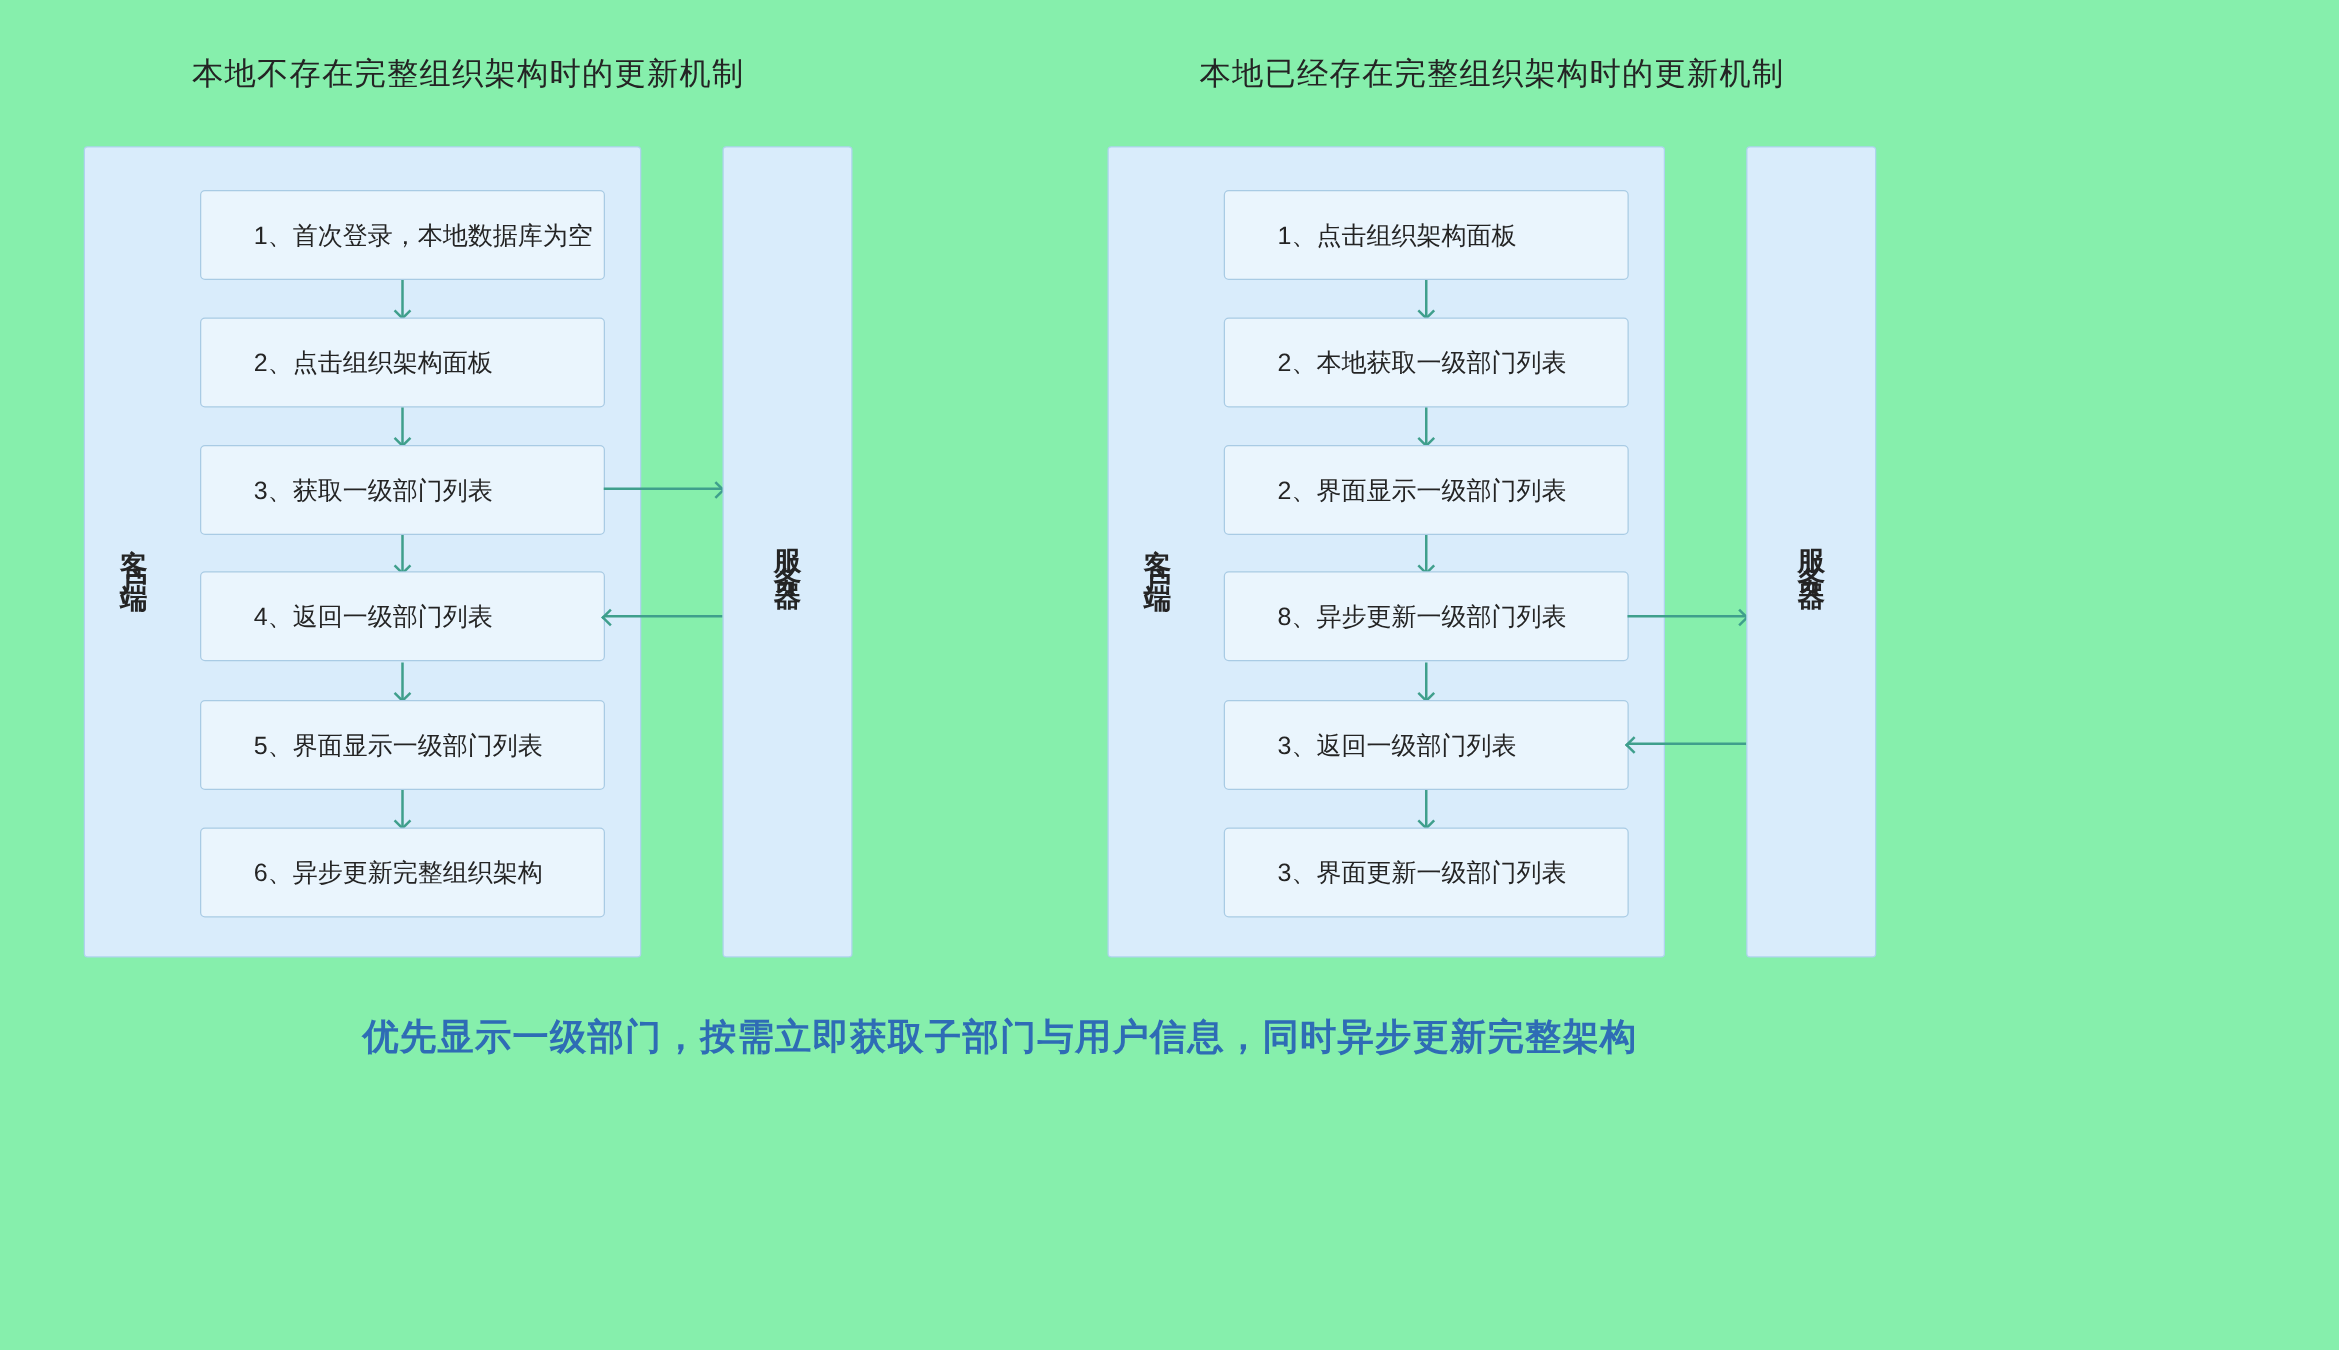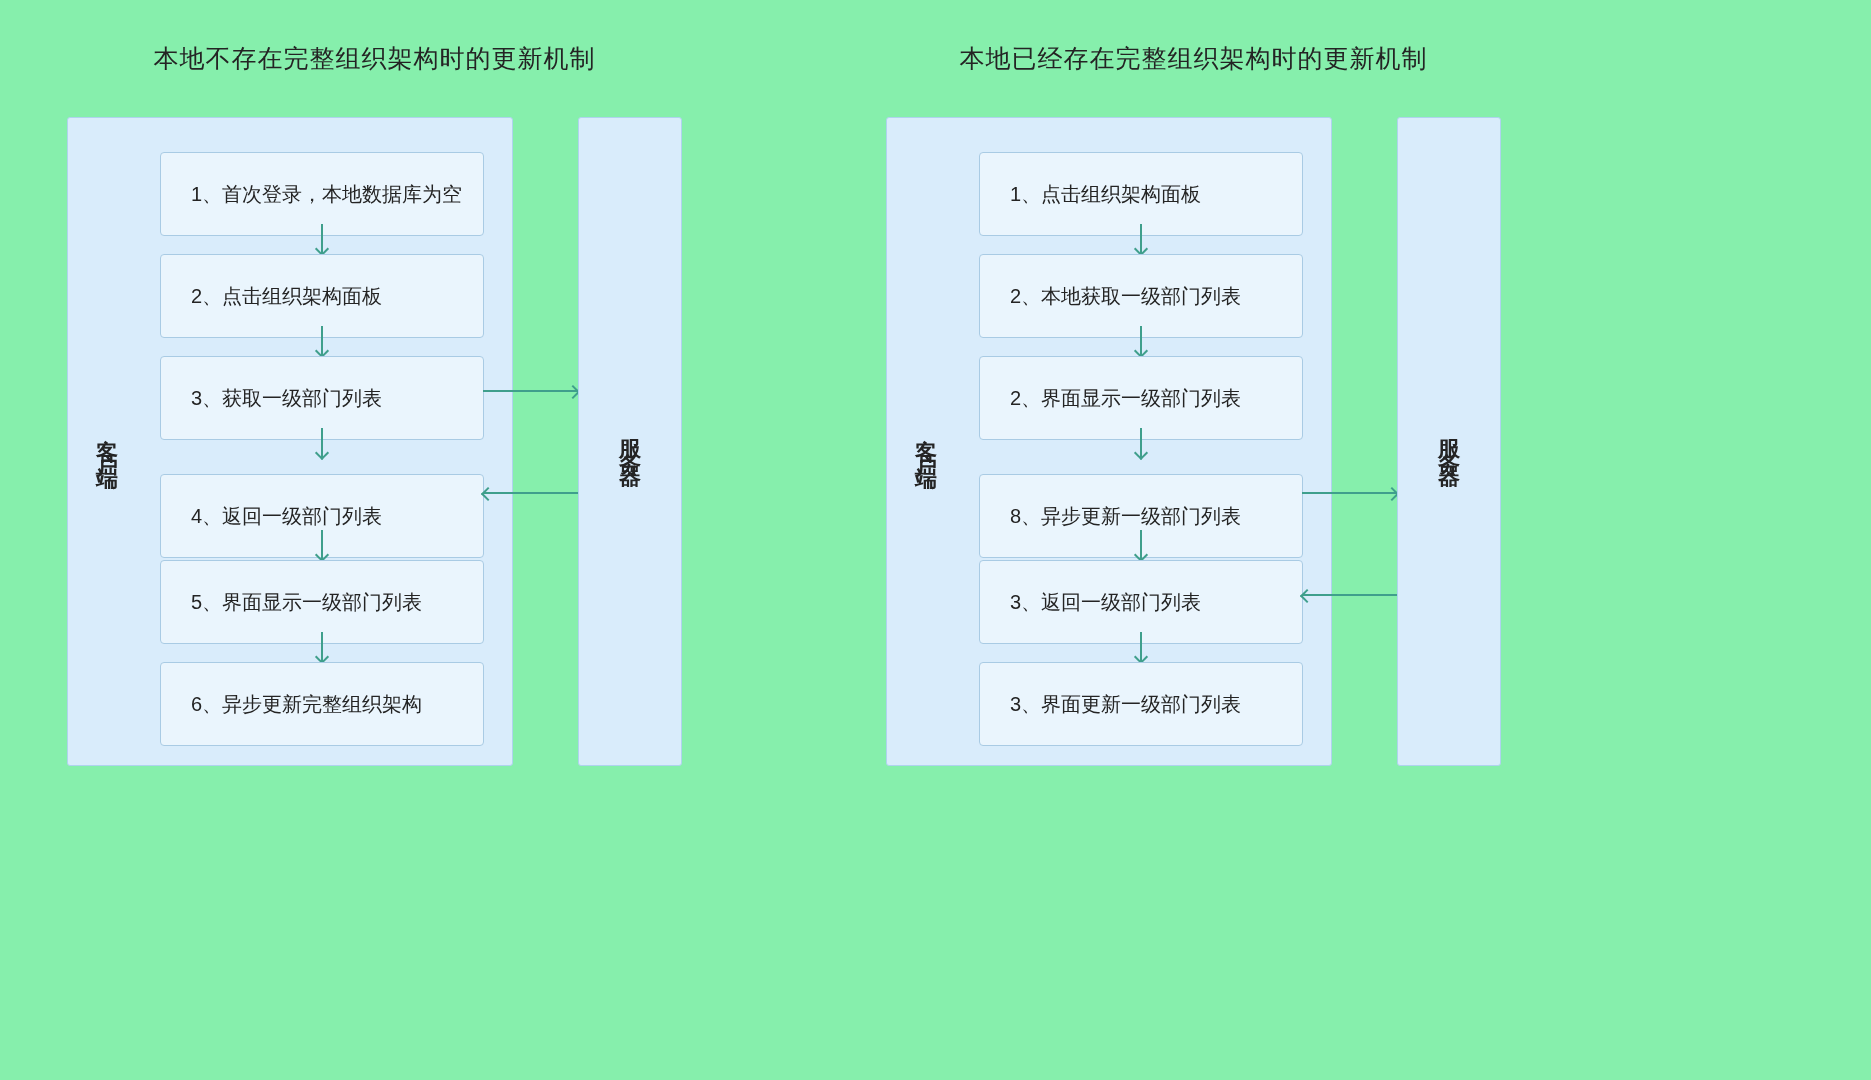--- a/index.html
+++ b/index.html
@@ -15,22 +15,22 @@
   body{background:#ffffff;font-family:"Liberation Sans","DejaVu Sans",sans-serif;}
   .page{position:relative;width:1871px;height:1080px;background:#86efac;overflow:hidden;}
   .diagram{position:absolute;top:0;width:700px;height:800px;}
   .diagram-left{left:0;}
   .diagram-right{left:819px;}
   .diagram-title{position:absolute;top:42px;left:67px;width:615px;text-align:center;font-size:25px;font-weight:500;color:var(--text);letter-spacing:1px;}
   .client-panel{position:absolute;left:67px;top:117px;width:446px;height:649px;background:var(--panel-fill);border:1px solid var(--panel-border);border-radius:3px;}
   .client-label{position:absolute;left:24px;top:50%;transform:translateY(-50%);writing-mode:vertical-rl;text-orientation:upright;font-size:22px;font-weight:600;color:var(--text);letter-spacing:14px;}
   .server-box{position:absolute;left:578px;top:117px;width:104px;height:649px;background:var(--panel-fill);border:1px solid var(--panel-border);border-radius:3px;display:flex;align-items:center;justify-content:center;}
   .server-label{writing-mode:vertical-rl;text-orientation:upright;font-size:22px;font-weight:600;color:var(--text);letter-spacing:14px;}
-  .step-box{position:absolute;left:92px;width:324px;height:84px;background:var(--box-fill);border:1px solid var(--box-border);border-radius:4px;display:flex;align-items:center;padding-left:30px;font-size:20px;color:var(--text);}
-  .s1{top:34px}.s2{top:136px}.s3{top:238px}.s4{top:356px}.s5{top:442px}.s6{top:544px}
+  .step-box{position:absolute;left:92px;width:324px;height:72px;background:var(--box-fill);border:1px solid var(--box-border);border-radius:4px;display:flex;align-items:center;padding-left:42px;font-size:20px;color:var(--text);}
+  .s1{top:34px}.s2{top:136px}.s3{top:238px}.s4{top:339px}.s5{top:442px}.s6{top:544px}
   .v-arrow{position:absolute;left:253px;width:2px;height:30px;background:var(--arrow);}
   .v-arrow::after{content:"";position:absolute;left:-4px;bottom:0;width:8px;height:8px;border-right:2px solid var(--arrow);border-bottom:2px solid var(--arrow);transform:rotate(45deg);}
   .va1{top:106px}.va2{top:208px}.va3{top:310px}.va4{top:412px}.va5{top:514px}
   .h-arrow{position:absolute;left:483px;width:95px;height:2px;background:var(--arrow);}
   .h-arrow.to-server::after{content:"";position:absolute;right:0;top:-3px;width:8px;height:8px;border-right:2px solid var(--arrow);border-top:2px solid var(--arrow);transform:rotate(45deg);}
   .h-arrow.from-server::before{content:"";position:absolute;left:0;top:-3px;width:8px;height:8px;border-left:2px solid var(--arrow);border-bottom:2px solid var(--arrow);transform:rotate(45deg);}
   .caption{position:absolute;top:810px;left:0;width:1600px;text-align:center;font-size:29px;font-weight:700;color:var(--caption);letter-spacing:1px;}
 </style>
 </head>
 <body>
@@ -84,13 +84,14 @@
     </div>
 
     <div class="h-arrow to-server" style="top:492px"></div>
     <div class="h-arrow from-server" style="top:594px"></div>
 
     <div class="server-box">
       <div class="server-label">服务器</div>
     </div>
   </div>
 
+  <div class="caption">优先显示一级部门，按需立即获取子部门与用户信息，同时异步更新完整架构</div>
 </div>
 
 </body></html>

